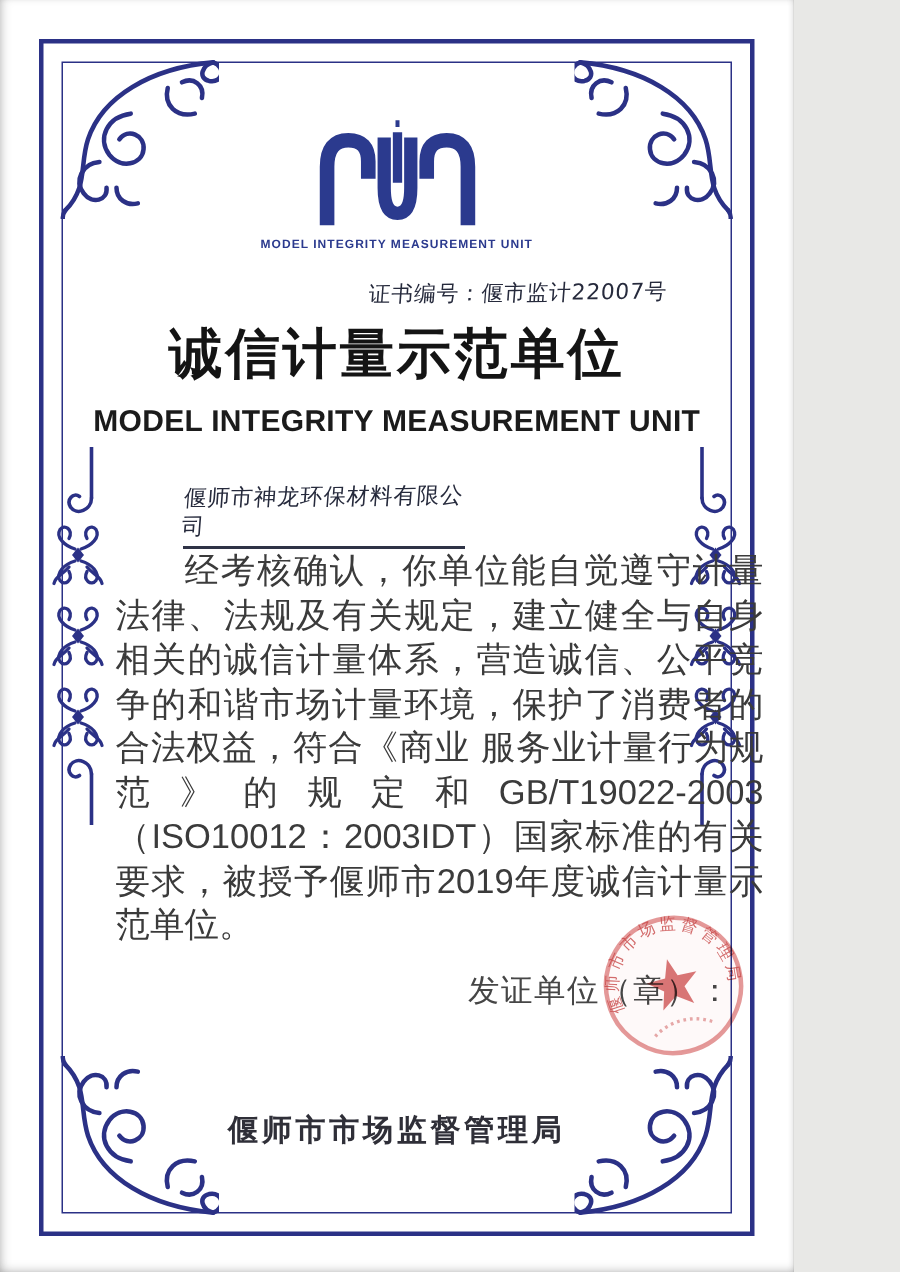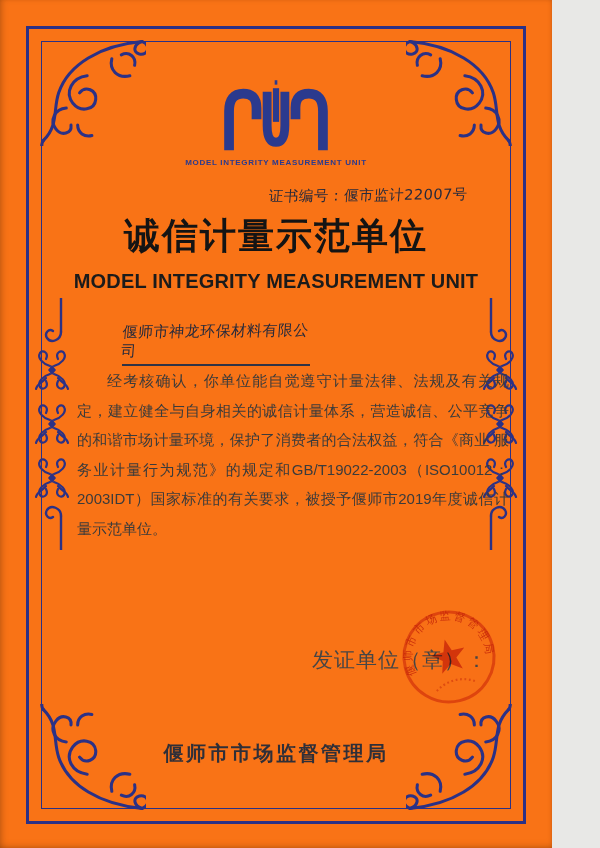--- a/index.html
+++ b/index.html
@@ -1,20 +1,19 @@
 <!DOCTYPE html>
 <html><head>
 <meta charset="utf-8">
 <style>
   html,body{margin:0;padding:0;background:#e8e8e6;}
   .page{
-    position:relative;width:529px;height:848px;background:#f97316;overflow:hidden;
+    position:relative;width:529px;height:848px;background:#ffffff;overflow:hidden;
     font-family:"Liberation Sans","DejaVu Sans",sans-serif;
     box-shadow:inset 4px 0 8px -4px rgba(0,0,0,.28), inset 0 -4px 8px -4px rgba(0,0,0,.22), inset -2px 0 4px -2px rgba(0,0,0,.12);
-    padding-left:23px;
   }
   
   .border-outer{position:absolute;left:26px;top:26px;right:26px;bottom:24px;border:3px solid #2b3186;}
   .border-inner{position:absolute;left:41px;top:41px;right:41px;bottom:39px;border:1.4px solid #2b3186;}
   .corner{position:absolute;width:112px;height:112px;}
   .corner.tl{left:34px;top:34px;}
   .corner.tr{right:34px;top:34px;transform:scaleX(-1);}
   .corner.bl{left:34px;bottom:32px;transform:scaleY(-1);}
   .corner.br{right:34px;bottom:32px;transform:scale(-1,-1);}
   .side{position:absolute;top:50%;width:44px;height:252px;}
@@ -29,21 +28,21 @@
   .title{position:absolute;top:212px;left:0;width:100%;margin:0;text-align:center;
     font-family:"Liberation Serif","DejaVu Serif",serif;font-weight:bold;
     font-size:36px;letter-spacing:2px;color:#141414;}
   .title-en{position:absolute;top:270px;left:0;width:100%;text-align:center;
     font-size:20px;font-weight:bold;letter-spacing:.2px;color:#1b1b1b;}
   
   .recipient-line{position:absolute;top:322px;left:122px;width:188px;border-bottom:2px solid #2f3346;padding-bottom:4px;}
   .recipient-line .hand{display:inline-block;font-size:15px;letter-spacing:.5px;}
   
   .body-text{position:absolute;top:366px;left:77px;width:432px;margin:0;
-    font-size:15px;line-height:29.5px;text-align:justify;text-justify:inter-ideograph;
+    font-size:23px;line-height:29.5px;text-align:justify;text-justify:inter-ideograph;
     text-indent:2em;color:#3b3b3b;}
   
   .issuer-label{position:absolute;top:646px;left:312px;font-size:21px;letter-spacing:1px;color:#464646;}
   .seal{position:absolute;left:379px;top:587px;width:140px;height:140px;mix-blend-mode:multiply;}
   .org{position:absolute;top:740px;left:0;width:100%;text-align:center;
     font-size:20px;font-weight:bold;letter-spacing:2.5px;color:#2f2f38;}
 </style>
 </head>
 <body>
 

